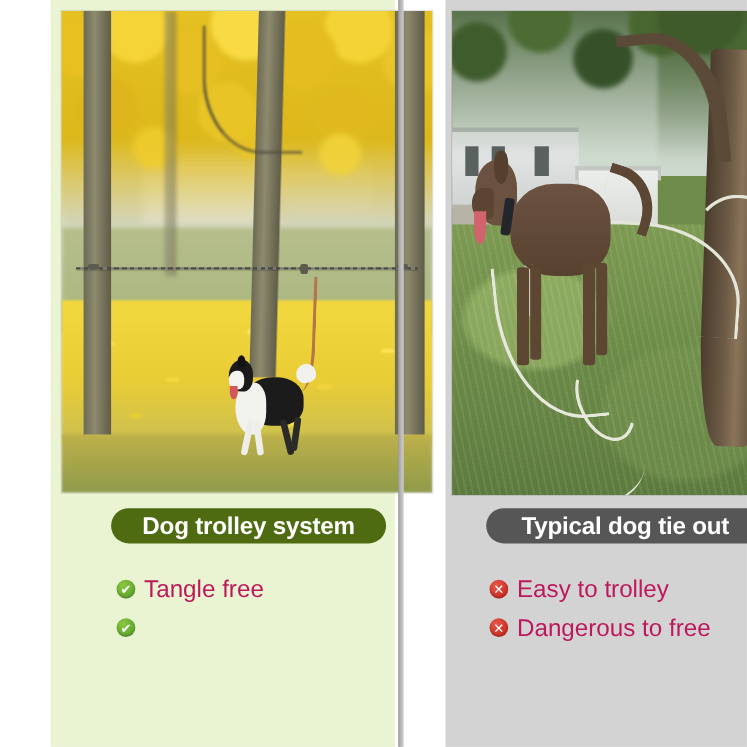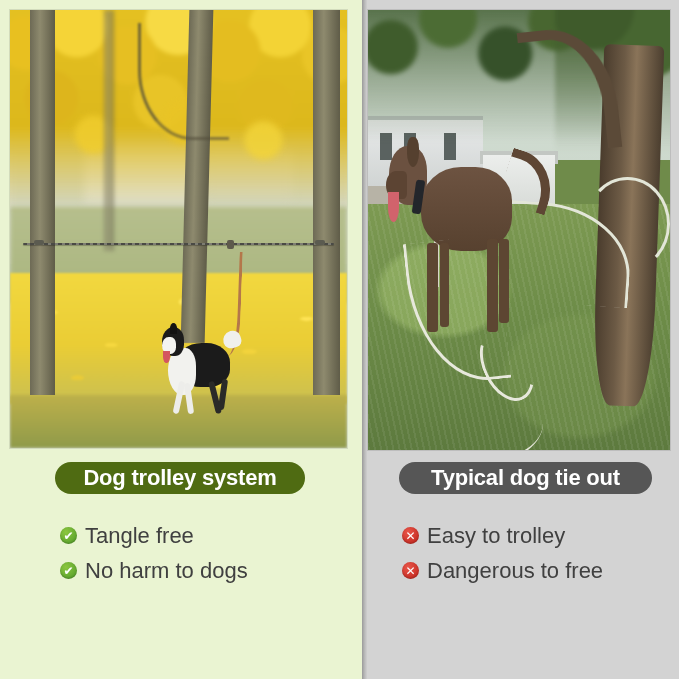--- a/index.html
+++ b/index.html
@@ -4,21 +4,21 @@
 <style>
   html,body{margin:0;padding:0;}
   body{
     width:679px;height:679px;overflow:hidden;
     font-family:"Liberation Sans","DejaVu Sans",sans-serif;
     background:#ffffff;
   }
   .stage{position:relative;width:679px;height:679px;display:flex;}
 
   
-  .panel{position:relative;height:679px;box-sizing:border-box;}
+  .panel{position:relative;height:679px;box-sizing:border-box;margin-left:46px;}
   .panel-left{width:362px;background:#eaf4d2;}
   .panel-right{width:317px;background:#d3d3d3;}
   .divider{
     position:absolute;left:362px;top:0;width:5px;height:679px;
     background:linear-gradient(to right,#9a9a9a 0%,#b5b5b5 45%,#cfcfcf 100%);
     z-index:6;
   }
 
   
   .photo{
@@ -251,21 +251,21 @@
   .featlist-right{left:408px;top:518px;}
   .feat{display:flex;align-items:center;gap:8px;height:35px;}
   .feat-ic{
     width:17px;height:17px;border-radius:50%;flex:0 0 17px;
     display:flex;align-items:center;justify-content:center;
     color:#fff;font-size:12px;font-weight:bold;line-height:1;
     box-shadow:inset 0 -1px 2px rgba(0,0,0,.22);
   }
   .ic-ok{background:radial-gradient(circle at 35% 30%,#8cc63f,#4e9a28);}
   .ic-no{background:radial-gradient(circle at 35% 30%,#e8564a,#bd1f16);}
-  .feat-tx{font-size:22px;color:#404040;line-height:1;white-space:nowrap;}
+  .feat-tx{font-size:22px;color:#be185d;line-height:1;white-space:nowrap;}
 </style>
 </head>
 <body>
 
 <div class="stage">
 
   <div class="panel panel-left">
 
     <div class="photo photo-left">
       <div class="sceneL">
@@ -307,21 +307,20 @@
 
     <div class="badge badge-green">Dog trolley system</div>
 
     <div class="featlist featlist-left">
       <div class="feat">
         <span class="feat-ic ic-ok">✔</span>
         <span class="feat-tx">Tangle free</span>
       </div>
       <div class="feat">
         <span class="feat-ic ic-ok">✔</span>
-        <span class="feat-tx">No harm to dogs</span>
       </div>
     </div>
   </div>
 
   <div class="panel panel-right">
 
     <div class="photo photo-right" style="left:6px;">
       <div class="sceneR">
         <div class="R-sky"></div>
         <div class="R-houseRoof"></div>

